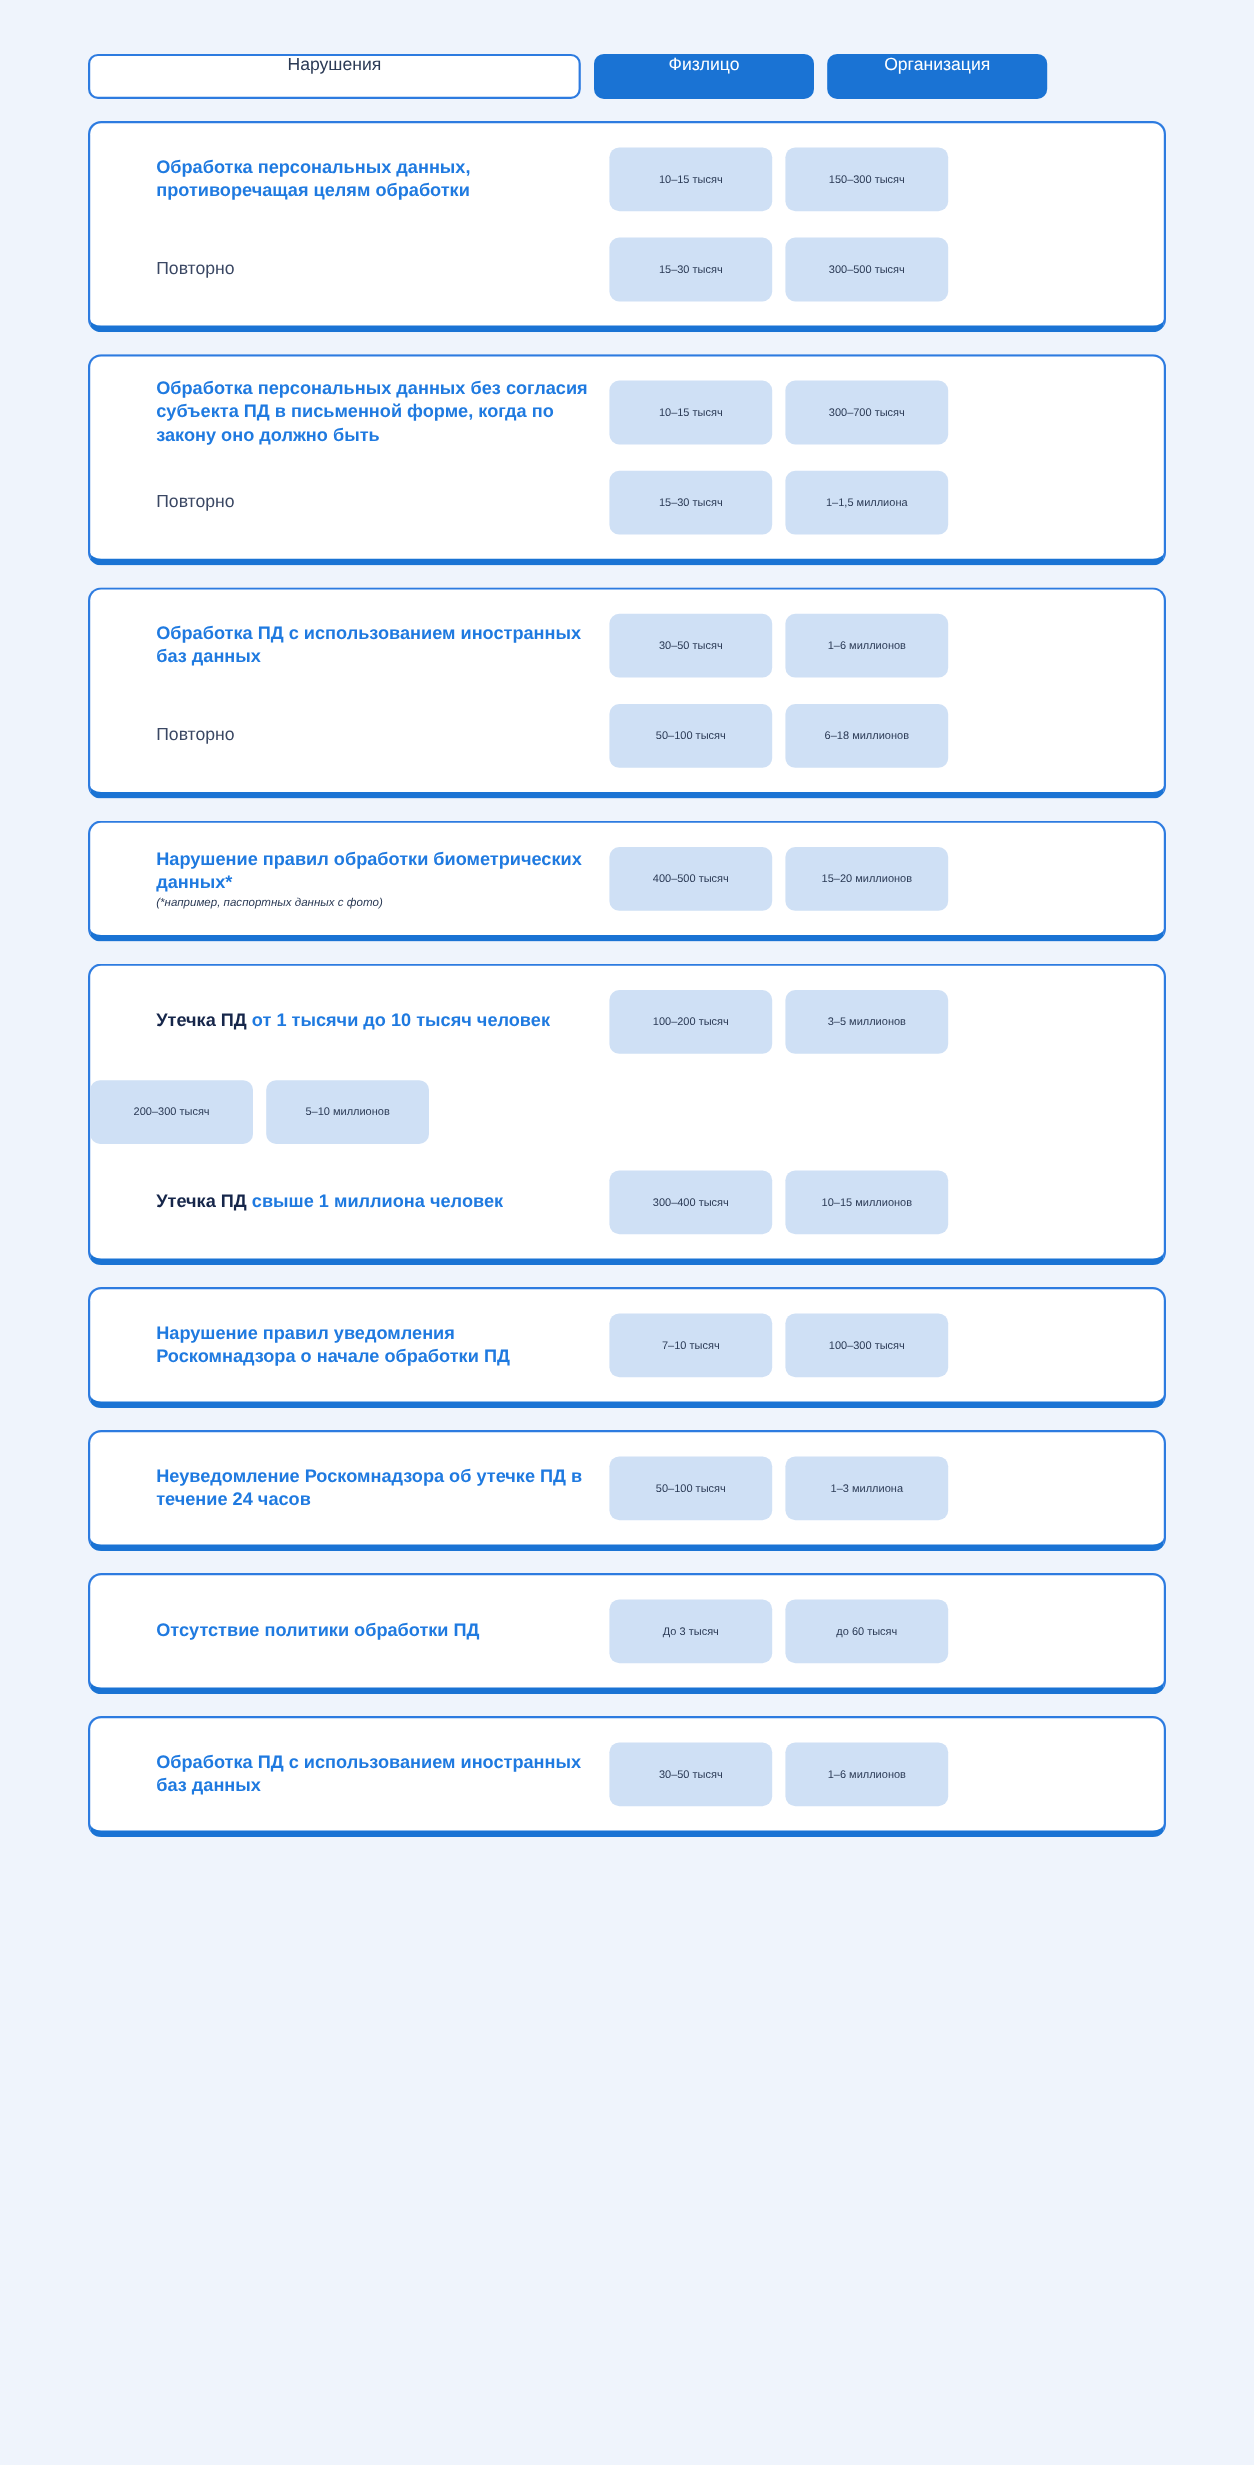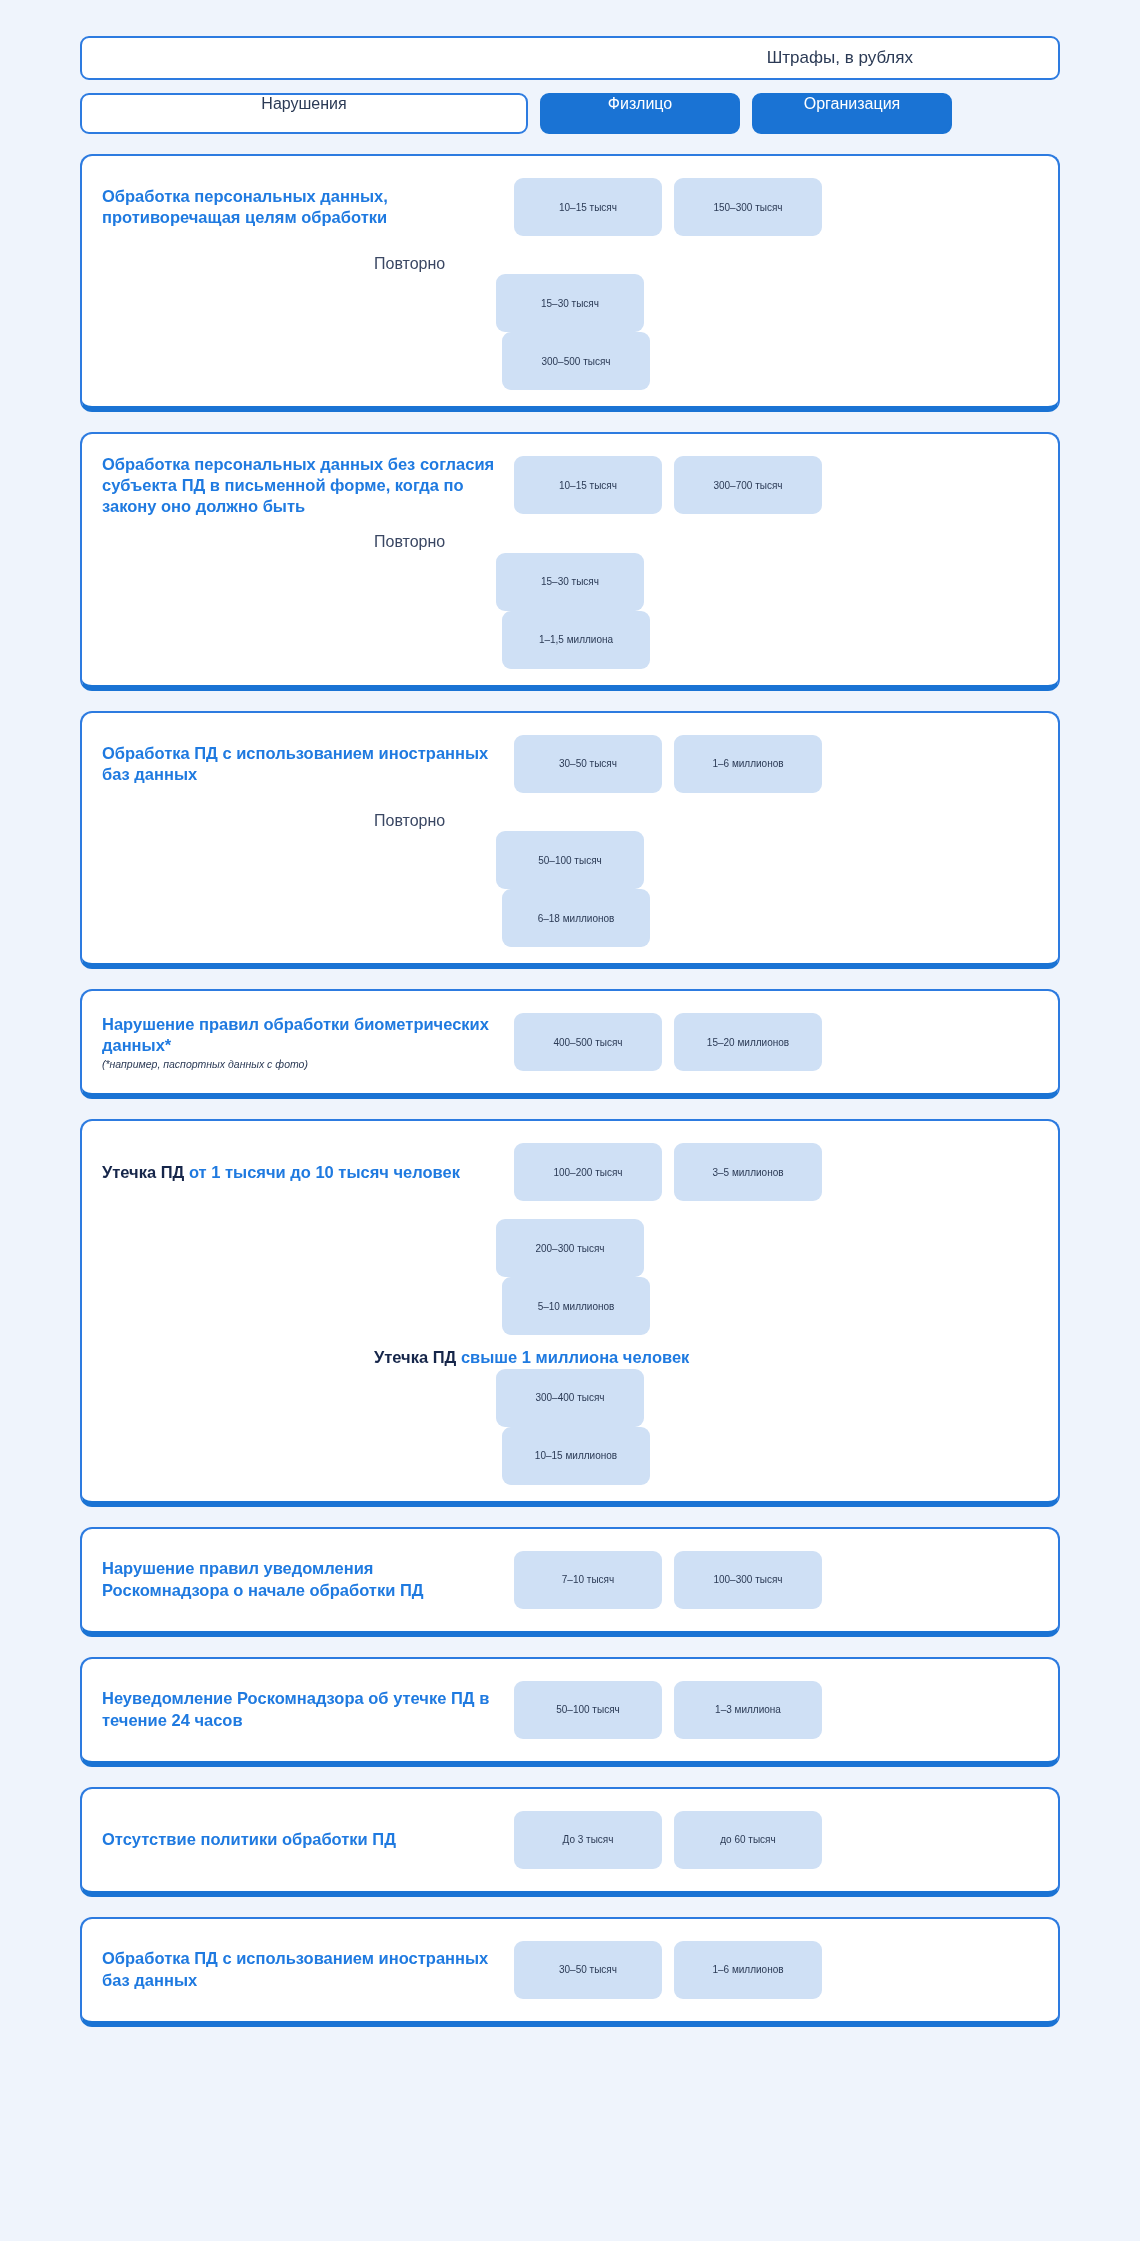--- a/index.html
+++ b/index.html
@@ -56,30 +56,31 @@
     border-bottom: 6px solid #1a73d4;
     border-radius: 12px;
     padding: 16px 0 16px 0;
   }
 
   .row {
     display: flex;
     align-items: center;
     min-height: 70px;
   }
-  .row + .row { margin-top: 12px; flex-direction: column; }
+  .row + .row { margin-top: 12px; }
 
   .row-label {
     width: 432px;
     padding-left: 20px;
     padding-right: 14px;
     font-size: 16.5px;
     font-weight: bold;
     color: #1f7ae0;
     line-height: 1.28;
+    margin-left: 40px;
   }
   .row-label.plain {
     font-weight: normal;
     color: #3a4763;
     font-size: 16px;
   }
   .row-label .dark { color: #16264a; text-align: center; }
   .row-label .note {
     display:block;
     font-size: 10.5px;
@@ -102,25 +103,20 @@
     padding: 6px 4px;
   }
   .pill + .pill { margin-left: 12px; }
   .pill.first { margin-left: 0; }
 </style>
 </head>
 <body>
 
 <div class="page">
 
-  <div class="hdr-title-row">
-    <div class="hdr-title">
-      <span>Штрафы, в рублях</span>
-    </div>
-  </div>
 
   <div class="hdr-btn-row">
     <div class="hdr-btn plain">
       <span>Нарушения</span>
     </div>
     <div class="hdr-btn solid">
       <span>Физлицо</span>
     </div>
     <div class="hdr-btn solid">
       <span>Организация</span>

